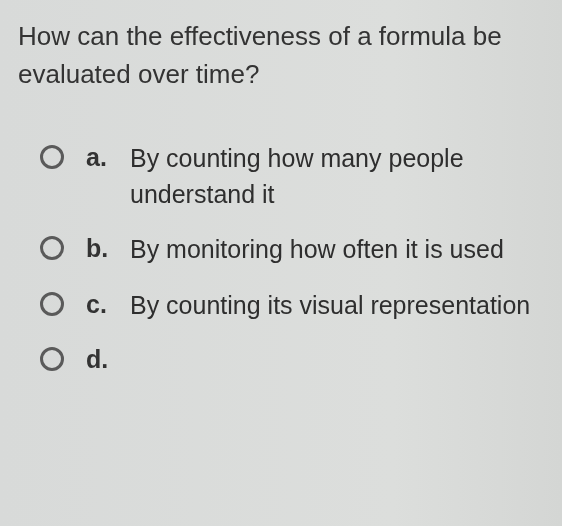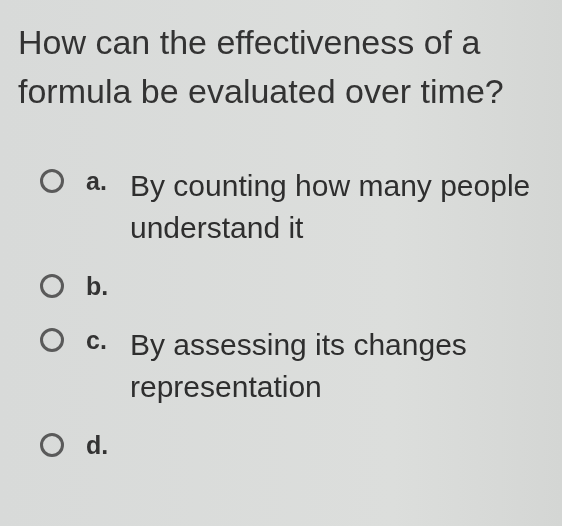--- a/index.html
+++ b/index.html
@@ -10,21 +10,21 @@
     body {
       width: 562px;
       height: 526px;
       background: linear-gradient(to right, #d8dad9 0%, #dcdedc 70%, #d4d6d4 100%);
       font-family: Arial, Helvetica, sans-serif;
       padding: 18px 20px 18px 18px;
       color: #2a2a2a;
       overflow: hidden;
     }
     .question {
-      font-size: 34px;
+      font-size: 26px;
       line-height: 1.45;
       color: #333;
       margin-bottom: 48px;
       font-weight: 400;
     }
     .options {
       padding-left: 22px;
     }
     .option {
       display: flex;
@@ -43,43 +43,44 @@
     .letter {
       font-size: 25px;
       font-weight: 600;
       color: #333;
       width: 44px;
       margin-left: 22px;
       flex-shrink: 0;
       line-height: 1.35;
     }
     .text {
-      font-size: 30px;
+      font-size: 25px;
       line-height: 1.42;
       color: #2e2e2e;
       flex: 1;
     }
   </style>
 </head>
 <body>
 
 <div class="question">How can the effectiveness of a formula be evaluated over time?</div>
 
 <div class="options">
   <div class="option">
     <div class="radio"></div>
     <div class="letter">a.</div>
     <div class="text">By counting how many people understand it</div>
   </div>
   <div class="option">
     <div class="radio"></div>
     <div class="letter">b.</div>
+    <div class="text">By monitoring how often it is used</div>
   </div>
   <div class="option">
     <div class="radio"></div>
     <div class="letter">c.</div>
-    <div class="text">By assessing its changes representation</div>
+    <div class="text">By counting its visual representation</div>
   </div>
   <div class="option">
     <div class="radio"></div>
     <div class="letter">d.</div>
   </div>
 </div>
 
 </body></html>

